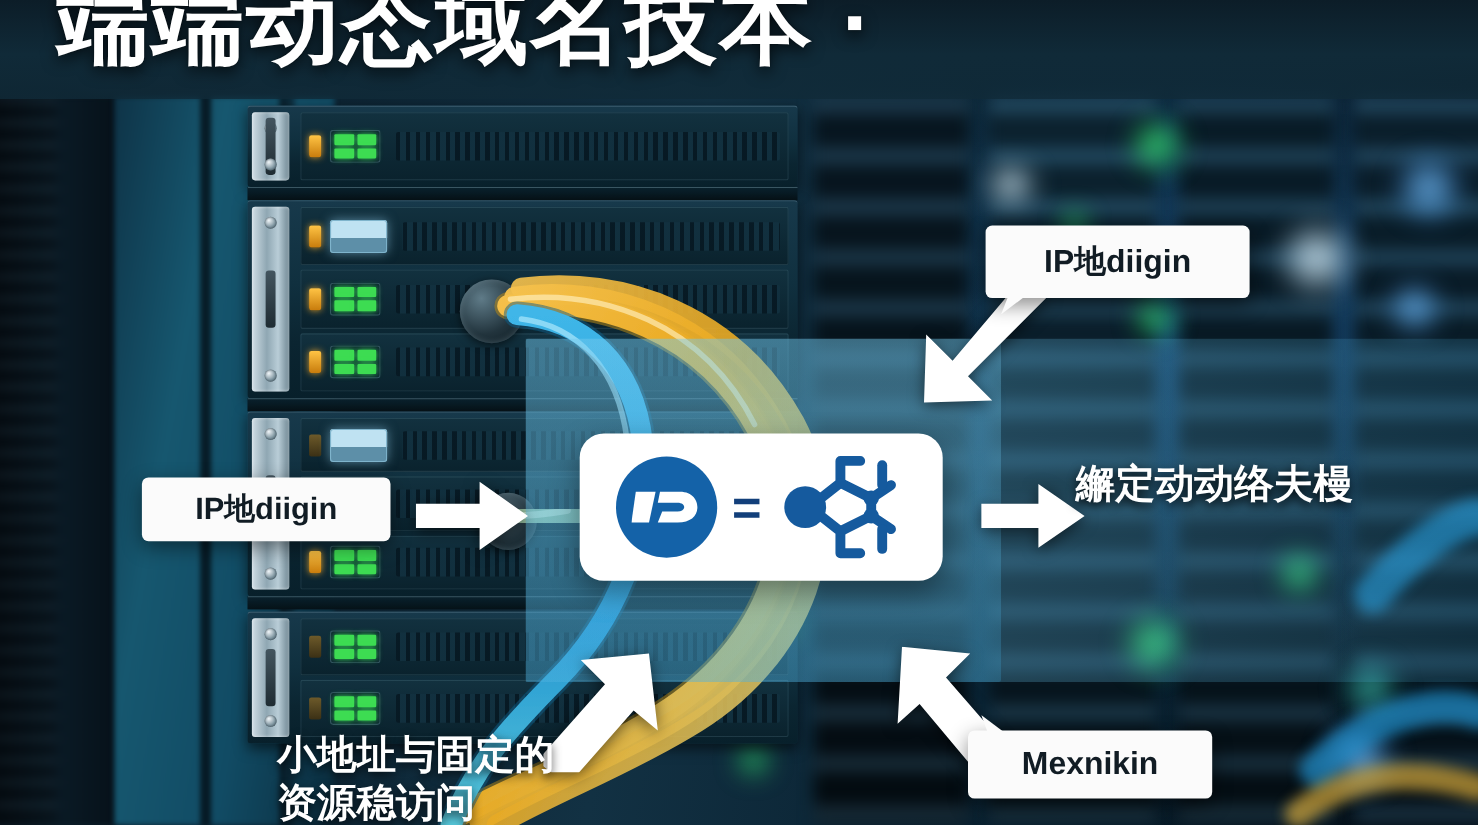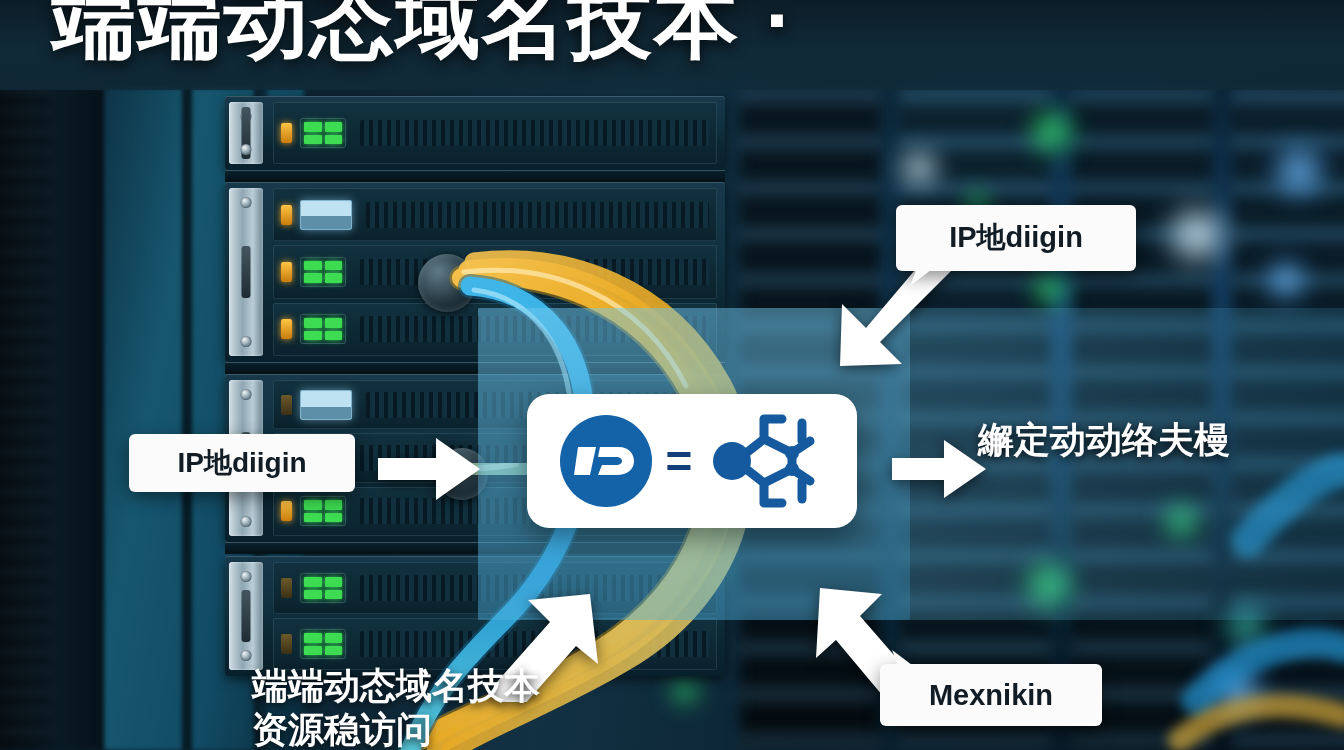--- a/index.html
+++ b/index.html
@@ -420,17 +420,17 @@
   <div class="pill pill-br">
     <span>Mexnikin</span>
     <i class="tail"></i>
   </div>
 
   <div class="caption cap-right">
     <div>繲定动动络夫槾</div>
   </div>
 
   <div class="caption cap-bl">
-    <div>端端动态域名技本</div>
+    <div>小地址与固定的</div>
     <div>资源稳访问</div>
   </div>
 
 </div>
 
 </body></html>

